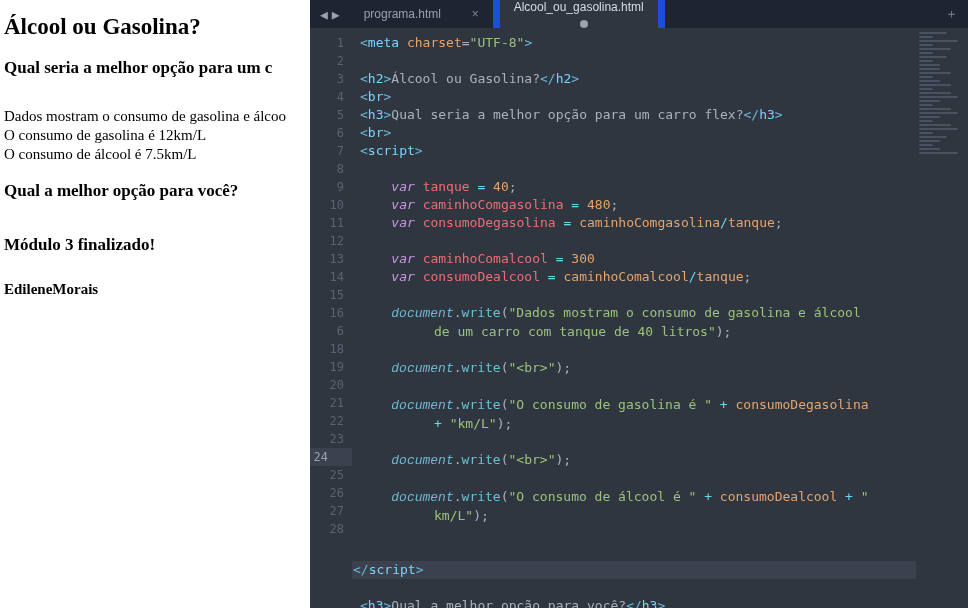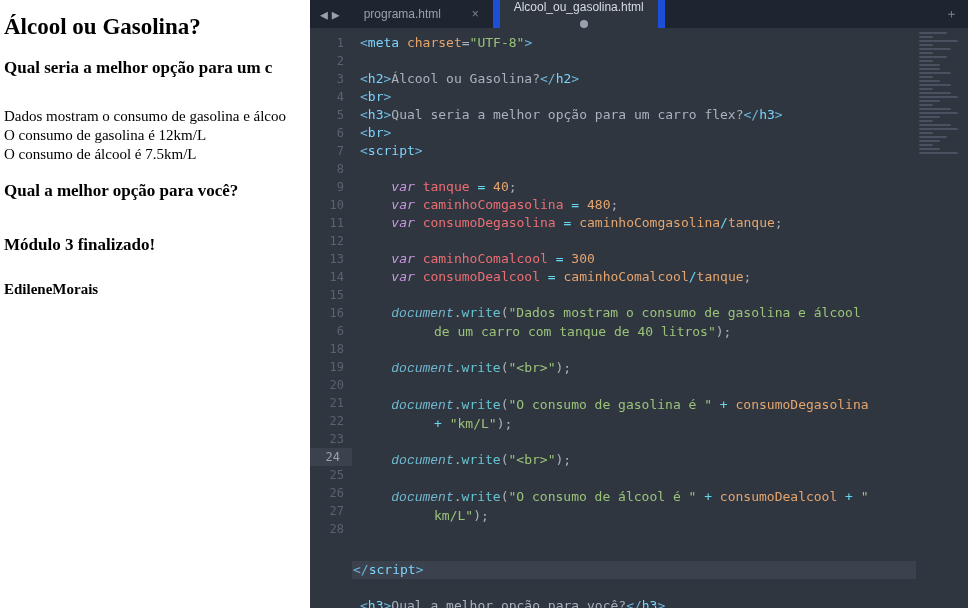--- a/index.html
+++ b/index.html
@@ -62,21 +62,21 @@
   .codearea { flex:1; display:flex; overflow:hidden; }
   .gutter {
     width: 42px;
     background: #2f3640;
     color: #5b6270;
     text-align: right;
     padding: 6px 8px 0 0;
     line-height: 18px;
     font-size: 12px;
   }
-  .gutter div.hl { background:#3b424e; color:#9aa0ac; margin-right:-8px; padding-right:12px; }
+  .gutter div.hl { background:#3b424e; color:#9aa0ac; margin-right:-8px; padding-right:24px; }
   .code {
     flex:1;
     padding: 6px 0 0 8px;
     line-height: 18px;
     white-space: pre;
     position: relative;
   }
   .code .line.hl { background:#3b424e; display:block; margin-left:-8px; padding-left:1px; }
 
   

